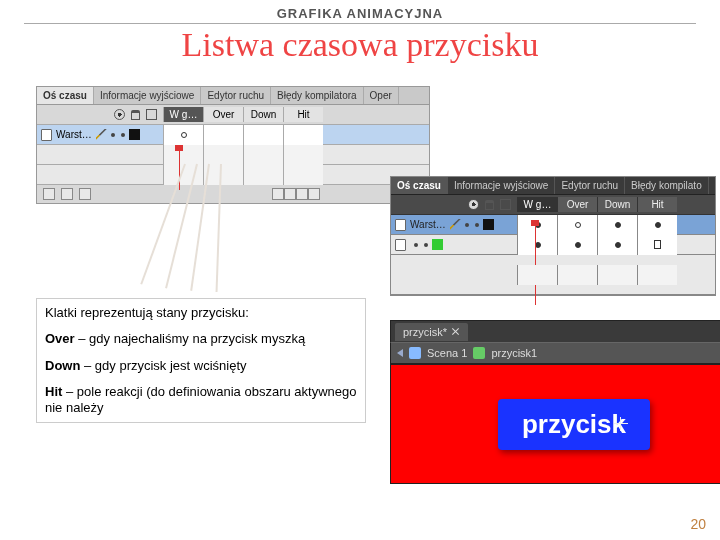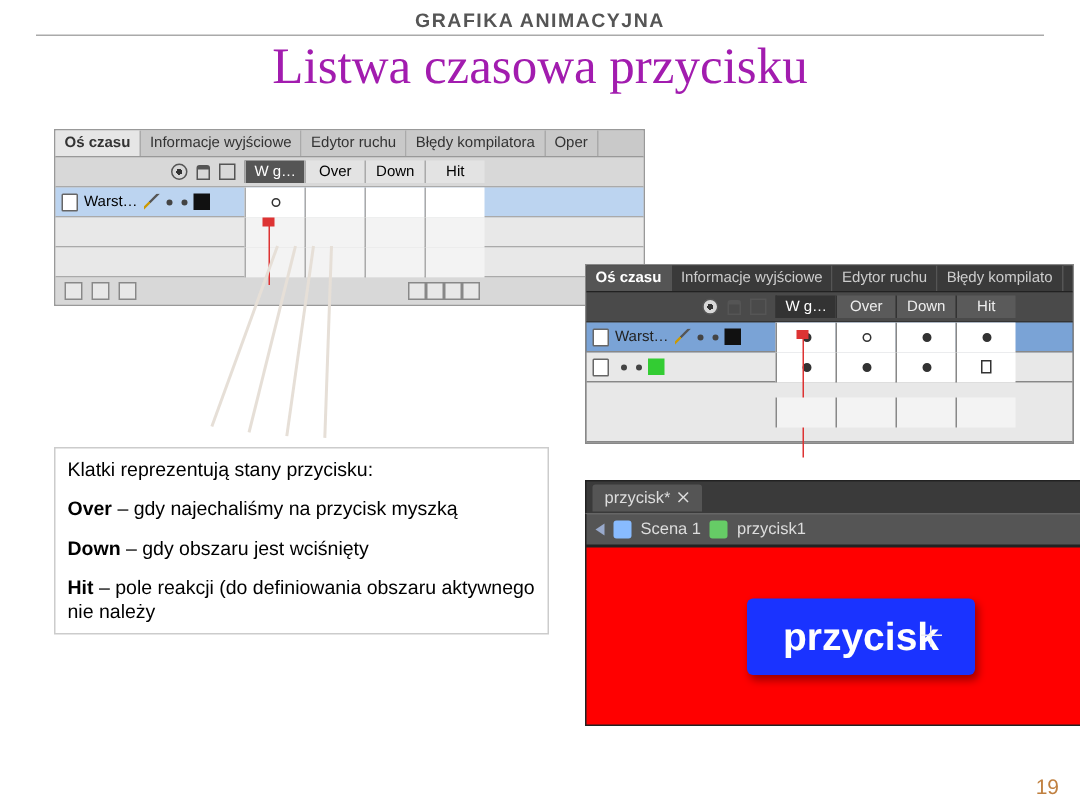--- a/index.html
+++ b/index.html
@@ -2,21 +2,21 @@
 <html><head>
 <meta charset="utf-8">
 <style>
   * { box-sizing: border-box; margin: 0; padding: 0; }
   body { width: 720px; height: 540px; background: #fff; font-family: Arial, sans-serif; overflow: hidden; position: relative; }
   .slide { width: 720px; height: 540px; position: relative; }
 
   .header-label { text-align: center; font-size: 13px; letter-spacing: 1px; color: #555; padding-top: 6px; font-weight: bold; }
   .hr { border: none; border-top: 1px solid #aaa; margin: 2px 24px 0 24px; }
 
-  .title { text-align: center; font-size: 34px; color: #a21caf; font-weight: 400; margin-top: 2px; font-family: Georgia, serif; }
+  .title { text-align: center; font-size: 34px; color: #ef4444; font-weight: 400; margin-top: 2px; font-family: Georgia, serif; }
 
   
   .panel-a { position: absolute; left: 36px; top: 86px; width: 394px; border: 1px solid #999; background: #d8d8d8; font-size: 10px; }
   .tabbar { display: flex; background: #c9c9c9; border-bottom: 1px solid #999; }
   .tab { padding: 3px 6px; border-right: 1px solid #aaa; color: #333; background: #c9c9c9; }
   .tab.active { background: #e6e6e6; font-weight: bold; }
 
   .tl-head { display: flex; align-items: center; height: 20px; background: #d8d8d8; border-bottom: 1px solid #aaa; }
   .tl-head-left { width: 126px; display: flex; justify-content: flex-end; gap: 6px; padding-right: 6px; align-items: center; }
   .mini-ico { width: 11px; height: 11px; display: inline-block; }
@@ -282,18 +282,18 @@
       <div class="btn-box">
         <span>przycisk</span>
       </div>
       <div class="cross-mark"></div>
     </div>
   </div>
 
   <div class="textcol">
     <p>Klatki reprezentują stany przycisku:</p>
     <p><b>Over</b><span> – gdy najechaliśmy na przycisk myszką</span></p>
-    <p><b>Down</b><span> – gdy obszaru jest wciśnięty</span></p>
+    <p><b>Down</b><span> – gdy przycisk jest wciśnięty</span></p>
     <p style="margin-bottom:0"><b>Hit</b><span> – pole reakcji (do definiowania obszaru aktywnego nie należy</span></p>
   </div>
 
-  <div class="pagenum">19</div>
+  <div class="pagenum">20</div>
 </div>
 
 </body></html>

